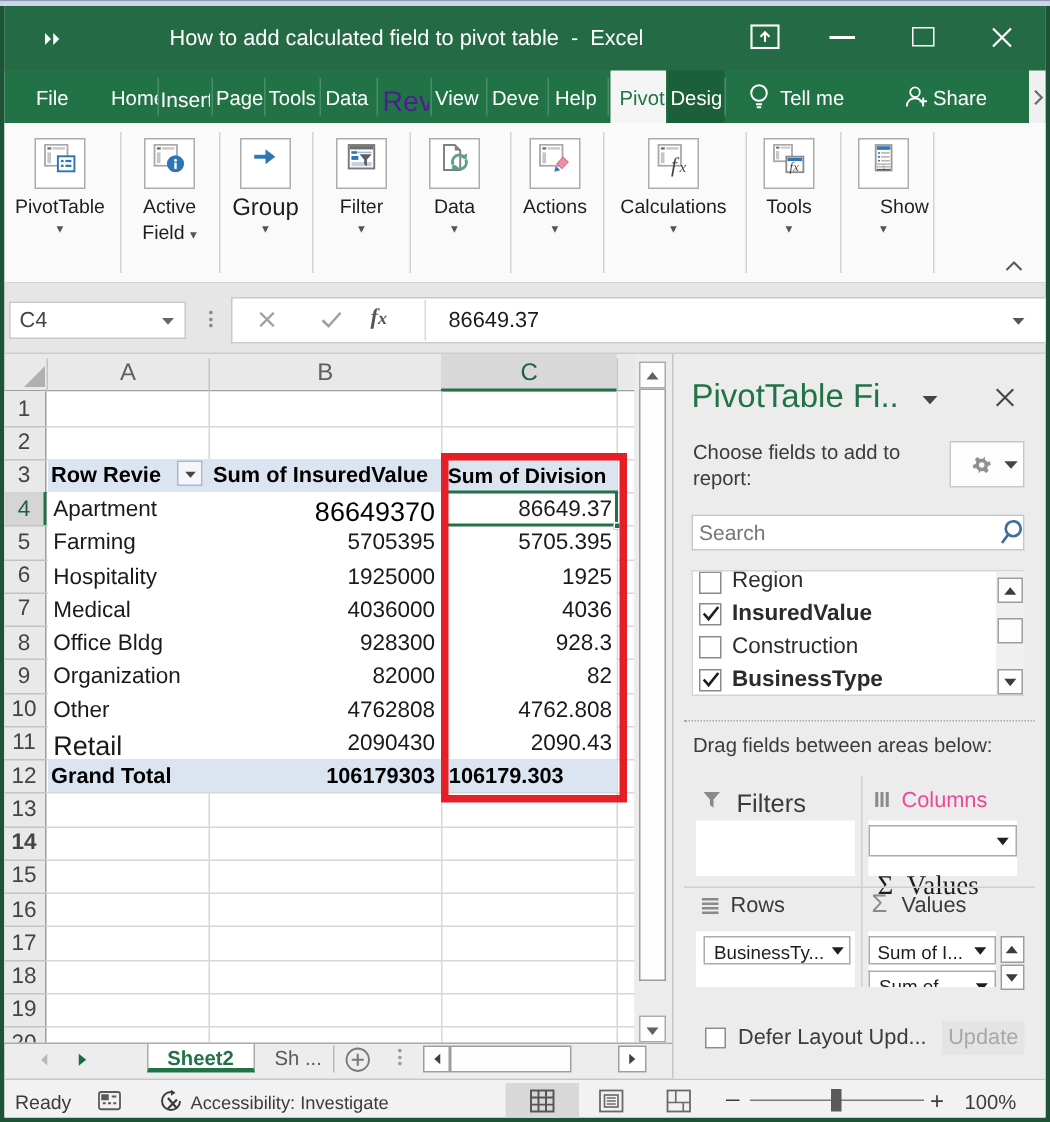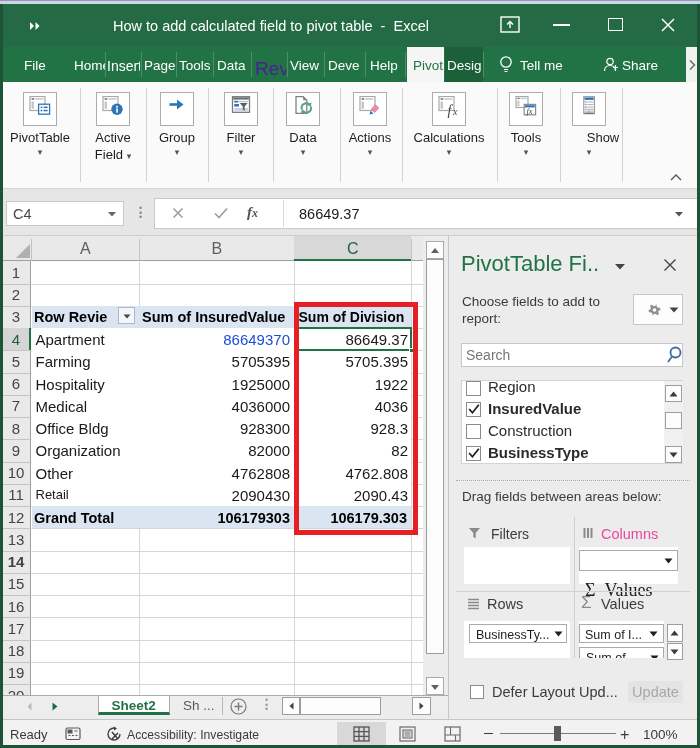--- a/index.html
+++ b/index.html
@@ -113,21 +113,21 @@
         <circle cx="15" cy="10.8" r="1" fill="#fff"></circle>
         <rect x="14.2" y="12.4" width="1.6" height="4.2" fill="#fff"></rect>
       </svg></div>
     <div class="abs" style="left:68px;top:130px;width:90px;text-align:center;font-size:13px;color:#1e1e1e;">Active</div>
     <div class="abs" style="left:68px;top:147px;width:90px;text-align:center;font-size:13px;color:#1e1e1e;">Field <span style="font-size:9px;color:#555;">▾</span></div>
     <div class="abs" style="left:160px;top:92px;width:34px;height:34px;background:#fff;border:1px solid #acacac;"></div>
     <div class="abs" style="left:166px;top:95.5px;width:22px;height:22px;" id="ic-group"><svg width="22" height="22" viewBox="0 0 22 22">
         <path d="M3.5 8.5 h9" stroke="#2e75b6" stroke-width="2.6"></path>
         <path d="M11 3.5 L17.5 8.5 L11 13.5 Z" fill="#2e75b6"></path>
       </svg></div>
-    <div class="abs" style="left:122px;top:130px;width:110px;text-align:center;font-size:13px;color:#1e1e1e;">Group</div>
+    <div class="abs" style="left:122px;top:130px;width:110px;text-align:center;font-size:16px;color:#1e1e1e;">Group</div>
     <div class="abs" style="left:167px;top:147px;width:20px;text-align:center;font-size:9px;color:#555;">▾</div>
     <div class="abs" style="left:224px;top:92px;width:34px;height:34px;background:#fff;border:1px solid #acacac;"></div>
     <div class="abs" style="left:230px;top:95.5px;width:22px;height:22px;" id="ic-filter"><svg width="22" height="22" viewBox="0 0 22 22">
         <rect x="2.5" y="0.7" width="17" height="15.6" fill="#fff" stroke="#7a7a7a" stroke-width="1.3"></rect>
         <rect x="3.2" y="1.4" width="15.6" height="2.2" fill="#6d6d6d"></rect>
         <path d="M4.3 5.6 h13.5" stroke="#9fb8d2" stroke-width="1"></path>
         <rect x="4.3" y="4.8" width="3.6" height="1.7" fill="#2e75b6"></rect>
         <rect x="4.3" y="8" width="4.6" height="2.6" fill="#2e75b6"></rect>
         <rect x="4.3" y="12" width="13.5" height="2.8" fill="#c3d2e2"></rect>
         <path d="M9.7 6.9 h8 l-3.1 3.6 v4.4 l-1.8 -1.3 v-3.1 Z" fill="#555e6b"></path>
@@ -306,46 +306,46 @@
     <div class="abs" style="left:32.3px;top:328.15px;width:378.9px;height:178px;background:#fff;"></div>
     <div class="abs" style="left:32.3px;top:506.15px;width:378.9px;height:22.25px;background:#dbe5f1;"></div>
     <div class="abs" style="left:34px;top:309.4px;font-size:14.5px;font-weight:bold;color:#000;">Row Revie</div>
     <div class="abs" style="left:117.5px;top:307.4px;width:17px;height:17px;background:#f4f6f9;border:1px solid #a9b8cb;"></div>
     <svg class="abs" style="left:121.5px;top:313.4px" width="10" height="8" viewBox="0 0 10 8">
       <path d="M1.5 1.5 L5 5.5 L8.5 1.5" fill="#444"></path>
     </svg>
     <div class="abs" style="left:142px;top:309.4px;font-size:14.5px;font-weight:bold;color:#000;">Sum of InsuredValue</div>
     <div class="abs" style="left:298.5px;top:309.4px;font-size:14px;font-weight:bold;color:#000;">Sum of Division</div>
     <div class="abs" style="left:35.5px;top:331.15px;font-size:15px;color:#1a1a1a;">Apartment</div>
-    <div class="abs" style="left:150px;top:331.15px;width:140px;text-align:right;font-size:15px;color:#1d4ed8;">86649370</div>
+    <div class="abs" style="left:150px;top:331.15px;width:140px;text-align:right;font-size:18px;color:#000000;">86649370</div>
     <div class="abs" style="left:268px;top:331.15px;width:140px;text-align:right;font-size:15px;color:#1a1a1a;">86649.37</div>
     <div class="abs" style="left:35.5px;top:353.4px;font-size:15px;color:#1a1a1a;">Farming</div>
     <div class="abs" style="left:150px;top:353.4px;width:140px;text-align:right;font-size:15px;color:#1a1a1a;">5705395</div>
     <div class="abs" style="left:268px;top:353.4px;width:140px;text-align:right;font-size:15px;color:#1a1a1a;">5705.395</div>
     <div class="abs" style="left:35.5px;top:375.65px;font-size:15px;color:#1a1a1a;">Hospitality</div>
     <div class="abs" style="left:150px;top:375.65px;width:140px;text-align:right;font-size:15px;color:#1a1a1a;">1925000</div>
-    <div class="abs" style="left:268px;top:375.65px;width:140px;text-align:right;font-size:15px;color:#1a1a1a;">1922</div>
+    <div class="abs" style="left:268px;top:375.65px;width:140px;text-align:right;font-size:15px;color:#1a1a1a;">1925</div>
     <div class="abs" style="left:35.5px;top:397.9px;font-size:15px;color:#1a1a1a;">Medical</div>
     <div class="abs" style="left:150px;top:397.9px;width:140px;text-align:right;font-size:15px;color:#1a1a1a;">4036000</div>
     <div class="abs" style="left:268px;top:397.9px;width:140px;text-align:right;font-size:15px;color:#1a1a1a;">4036</div>
     <div class="abs" style="left:35.5px;top:420.15px;font-size:15px;color:#1a1a1a;">Office Bldg</div>
     <div class="abs" style="left:150px;top:420.15px;width:140px;text-align:right;font-size:15px;color:#1a1a1a;">928300</div>
     <div class="abs" style="left:268px;top:420.15px;width:140px;text-align:right;font-size:15px;color:#1a1a1a;">928.3</div>
     <div class="abs" style="left:35.5px;top:442.4px;font-size:15px;color:#1a1a1a;">Organization</div>
     <div class="abs" style="left:150px;top:442.4px;width:140px;text-align:right;font-size:15px;color:#1a1a1a;">82000</div>
     <div class="abs" style="left:268px;top:442.4px;width:140px;text-align:right;font-size:15px;color:#1a1a1a;">82</div>
     <div class="abs" style="left:35.5px;top:464.65px;font-size:15px;color:#1a1a1a;">Other</div>
     <div class="abs" style="left:150px;top:464.65px;width:140px;text-align:right;font-size:15px;color:#1a1a1a;">4762808</div>
     <div class="abs" style="left:268px;top:464.65px;width:140px;text-align:right;font-size:15px;color:#1a1a1a;">4762.808</div>
-    <div class="abs" style="left:35.5px;top:486.9px;font-size:13px;color:#1a1a1a;">Retail</div>
+    <div class="abs" style="left:35.5px;top:486.9px;font-size:18px;color:#1a1a1a;">Retail</div>
     <div class="abs" style="left:150px;top:486.9px;width:140px;text-align:right;font-size:15px;color:#1a1a1a;">2090430</div>
     <div class="abs" style="left:268px;top:486.9px;width:140px;text-align:right;font-size:15px;color:#1a1a1a;">2090.43</div>
     <div class="abs" style="left:34px;top:509.65px;font-size:14.5px;font-weight:bold;color:#000;">Grand Total</div>
     <div class="abs" style="left:150px;top:509.65px;width:140px;text-align:right;font-size:14.5px;font-weight:bold;color:#000;">106179303</div>
-    <div class="abs" style="left:268px;top:509.65px;width:139px;text-align:right;font-size:14.5px;font-weight:bold;color:#000;">106179.303</div>
+    <div class="abs" style="left:268px;top:509.65px;width:139px;text-align:center;font-size:14.5px;font-weight:bold;color:#000;">106179.303</div>
     <div class="abs" style="left:294.4px;top:327.15px;width:117.80000000000001px;height:24.25px;border:2px solid #217346;"></div>
     <div class="abs" style="left:409.2px;top:348.4px;width:5px;height:5px;background:#217346;border:1px solid #fff;"></div>
     <div class="abs" style="left:294px;top:302px;width:124px;height:233px;border:5.5px solid #e61e25;z-index:30;"></div>
   </div>
 
 <div class="abs" style="left:423px;top:236px;width:25px;height:459px;background:#ececec;"></div>
 <div class="abs" style="left:426px;top:241px;width:18px;height:18px;background:#fdfdfd;border:1px solid #ababab;"></div>
 <svg class="abs" style="left:429px;top:246px;" width="12" height="9" viewBox="0 0 12 9">
     <path d="M2 7 L6 2 L10 7 Z" fill="#606060"></path>
   </svg>
@@ -464,21 +464,21 @@
     <div class="abs" style="left:665px;top:412px;width:17px;height:17px;background:#fdfdfd;border:1px solid #9d9d9d;"></div>
     <div class="abs" style="left:665px;top:446px;width:17px;height:17px;background:#fdfdfd;border:1px solid #9d9d9d;"></div>
     <svg class="abs" style="left:668px;top:451px;" width="11" height="8" viewBox="0 0 11 8">
       <path d="M1.5 1.5 L5.5 6.5 L9.5 1.5 Z" fill="#3b3b3b"></path>
     </svg>
     <div class="abs" style="left:456px;top:480px;width:234px;height:0;border-top:1px dotted #ababab;"></div>
     <div class="abs" style="left:462px;top:488.5px;font-size:13.5px;color:#3b3b3b;">Drag fields between areas below:</div>
     <svg class="abs" style="left:468px;top:526.5px;" width="13" height="13" viewBox="0 0 13 13">
       <path d="M1 1 h11 l-4.3 5 v5.5 l-2.4 -1.8 v-3.7 Z" fill="#8a8a8a"></path>
     </svg>
-    <div class="abs" style="left:491px;top:526px;font-size:14px;color:#3b3b3b;">Filters</div>
+    <div class="abs" style="left:491px;top:526px;font-size:17px;color:#3b3b3b;">Filters</div>
     <svg class="abs" style="left:583px;top:527px;" width="12" height="12" viewBox="0 0 12 12">
       <path d="M1.5 1 v10 M5 1 v10 M8.5 1 v10" stroke="#8a8a8a" stroke-width="2"></path>
     </svg>
     <div class="abs" style="left:601px;top:526px;font-size:14.5px;color:#ec4899;">Columns</div>
     <div class="abs" style="left:464px;top:547px;width:106px;height:37px;background:#fff;"></div>
     <div class="abs" style="left:579px;top:547px;width:99px;height:37px;background:#fff;"></div>
     <div class="abs" style="left:579px;top:550px;width:99px;height:21px;background:#fff;border:1px solid #ababab;"></div>
     <div class="abs" style="left:585px;top:580px;font-size:18px;color:#1e1e1e;font-family:Liberation Serif, serif;">Σ&nbsp; Values</div>
     <svg class="abs" style="left:663px;top:557px;" width="11" height="8" viewBox="0 0 11 8">
       <path d="M1.5 1.5 L5.5 6.5 L9.5 1.5 Z" fill="#1e1e1e"></path>

